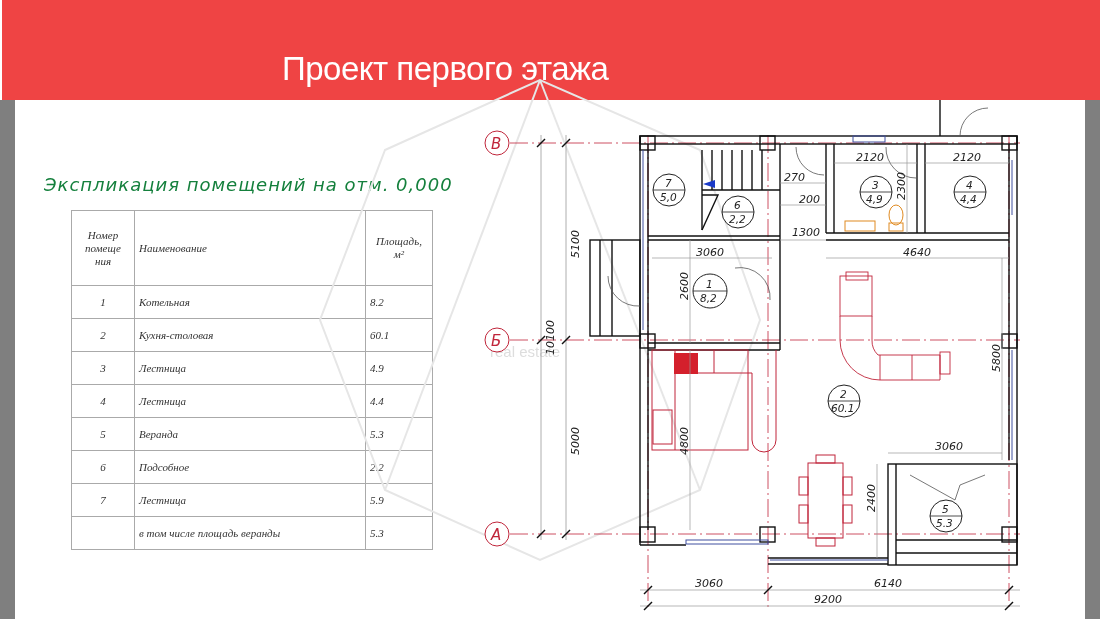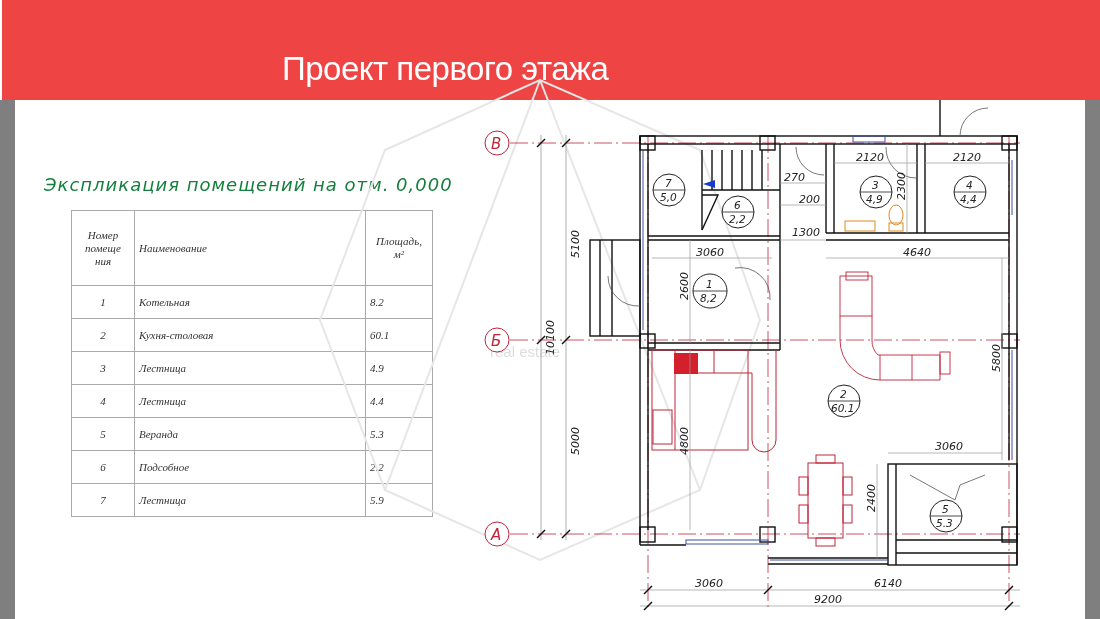--- a/index.html
+++ b/index.html
@@ -71,20 +71,25 @@
     <tr>
         <td class="num">6</td>
         <td>Подсобное</td>
         <td class="area">2.2</td>
       </tr>
     <tr>
         <td class="num">7</td>
         <td>Лестница</td>
         <td class="area">5.9</td>
       </tr>
+    <tr>
+        <td class="num"></td>
+        <td>в том числе площадь веранды</td>
+        <td class="area">5.3</td>
+      </tr>
   </tbody>
 </table>
 
 <svg class="plan" width="1100" height="619" viewBox="0 0 1100 619">
 
   <g stroke="#e6e6e6" stroke-width="2" fill="none">
     <polygon points="385,150 540,80 700,150 760,320 700,490 540,560 385,490 320,320"></polygon>
     <line x1="540" y1="80" x2="385" y2="490"></line>
     <line x1="540" y1="80" x2="700" y2="490"></line>
   </g>

